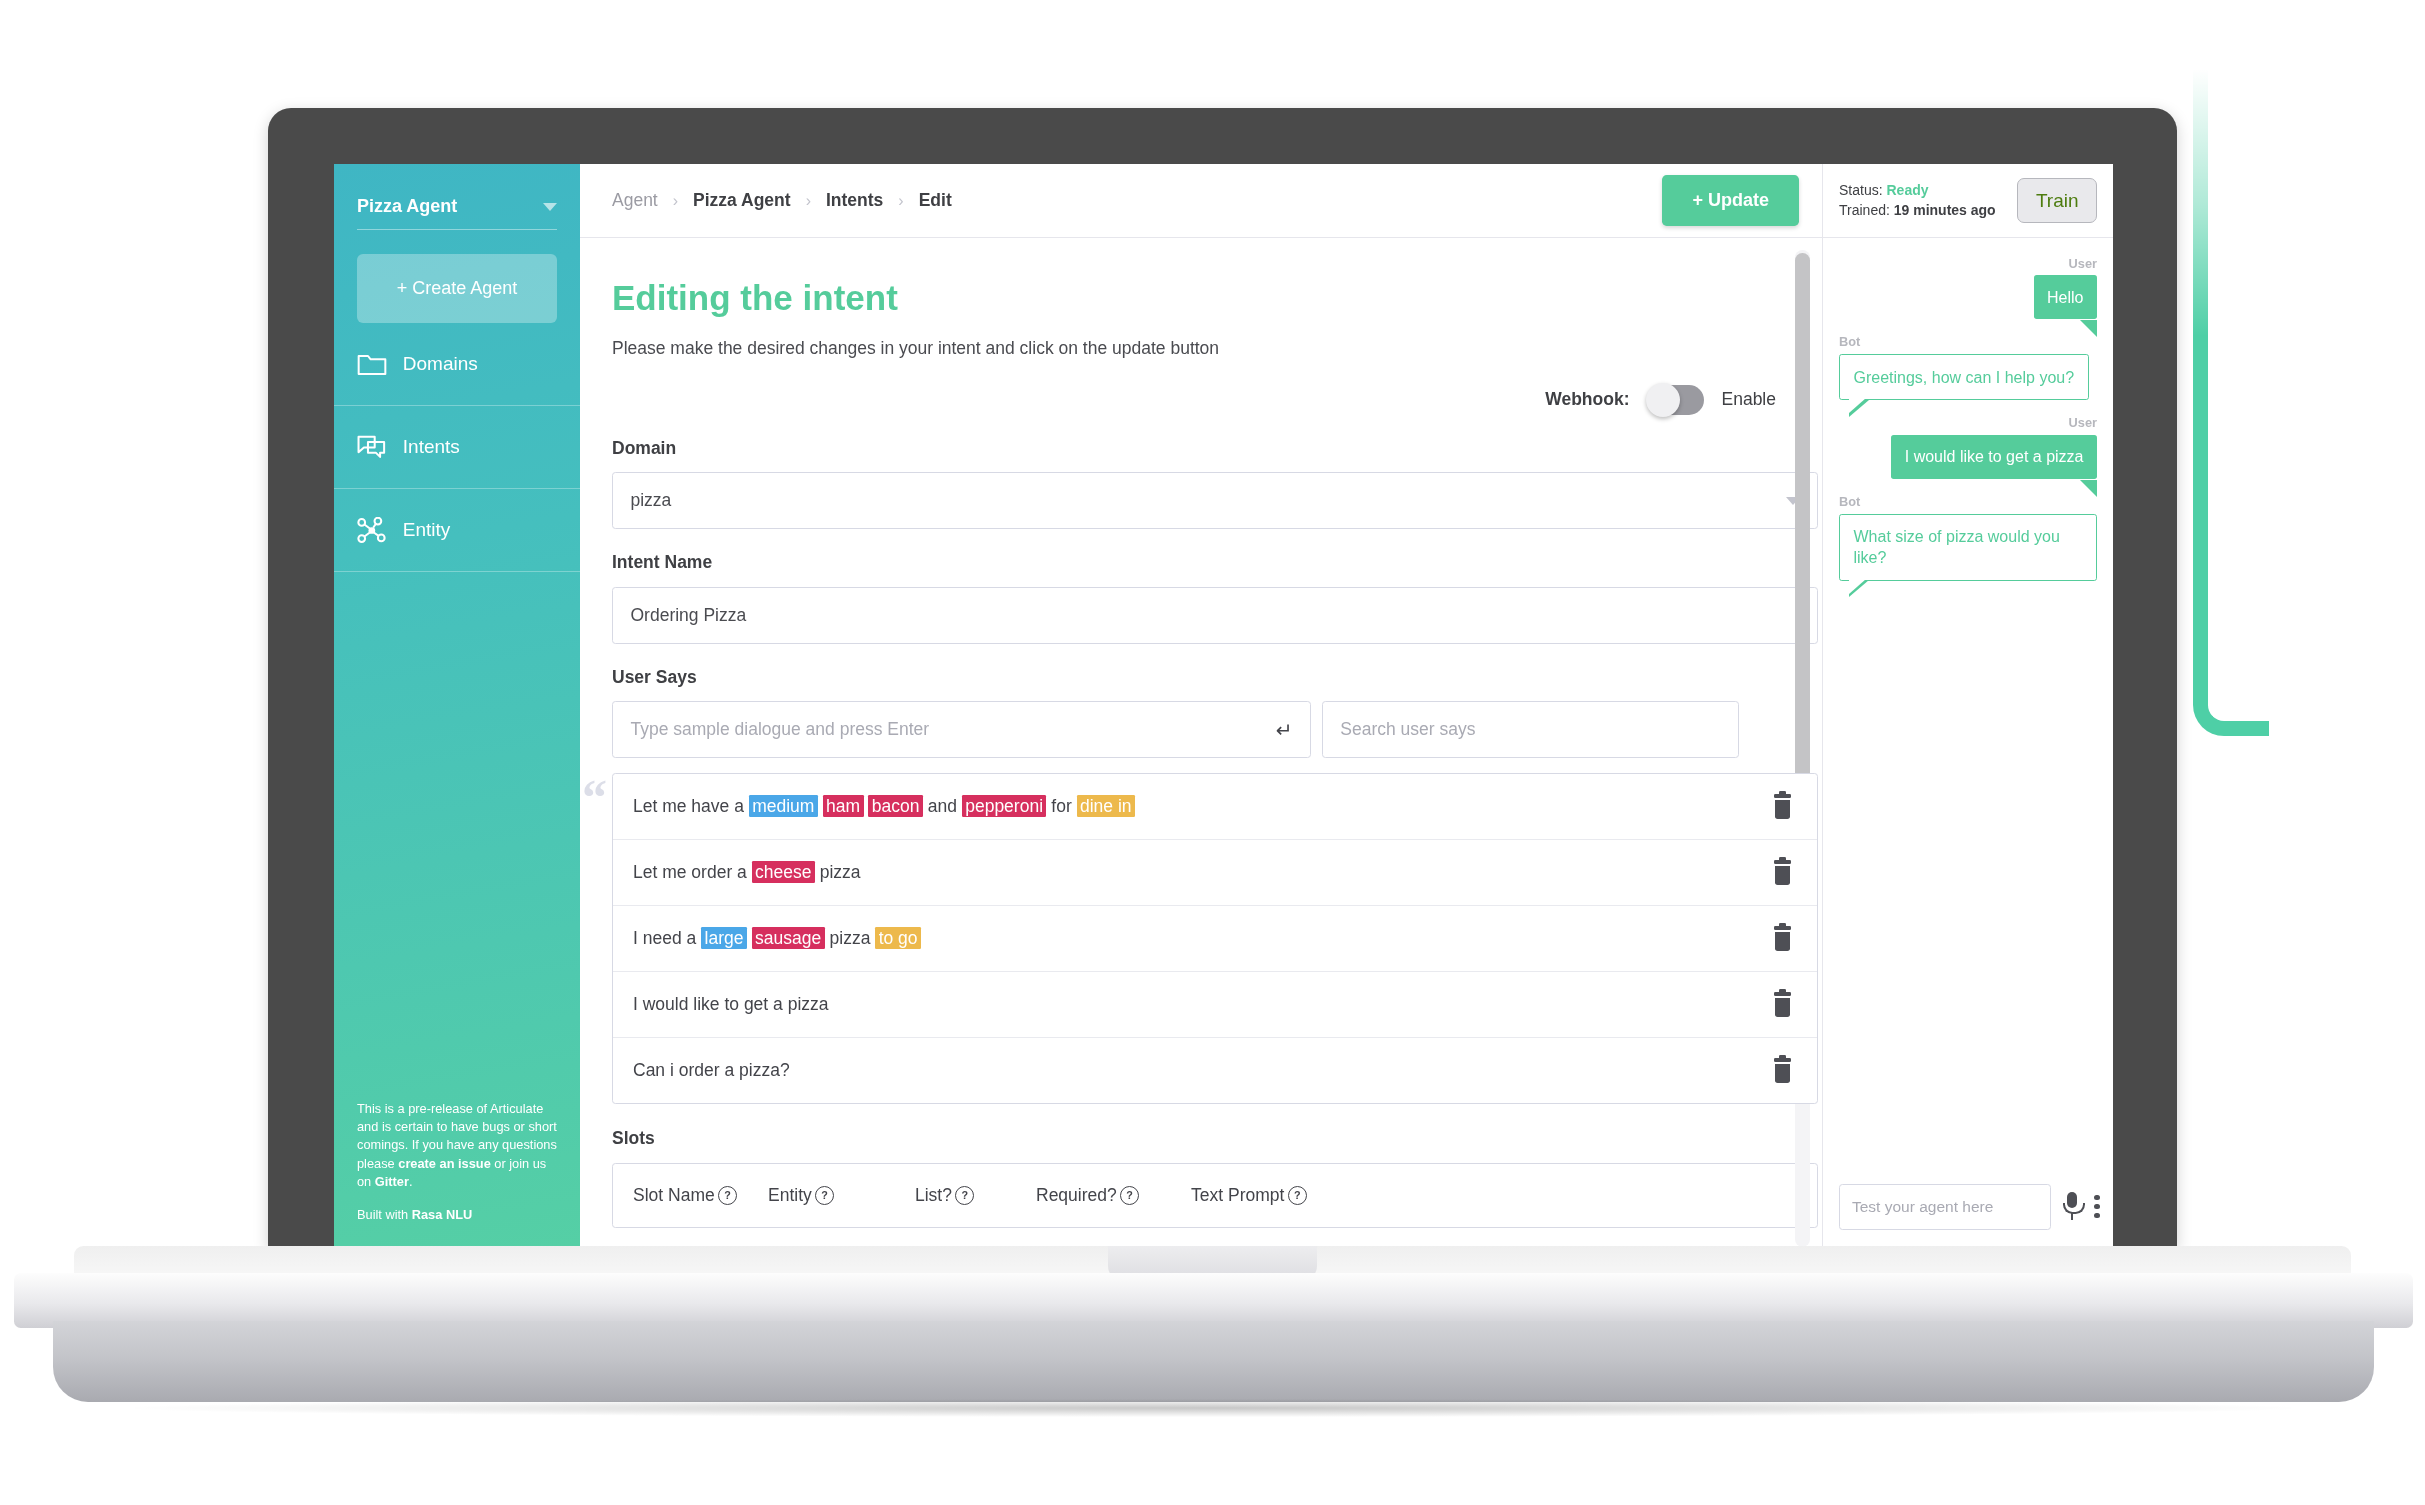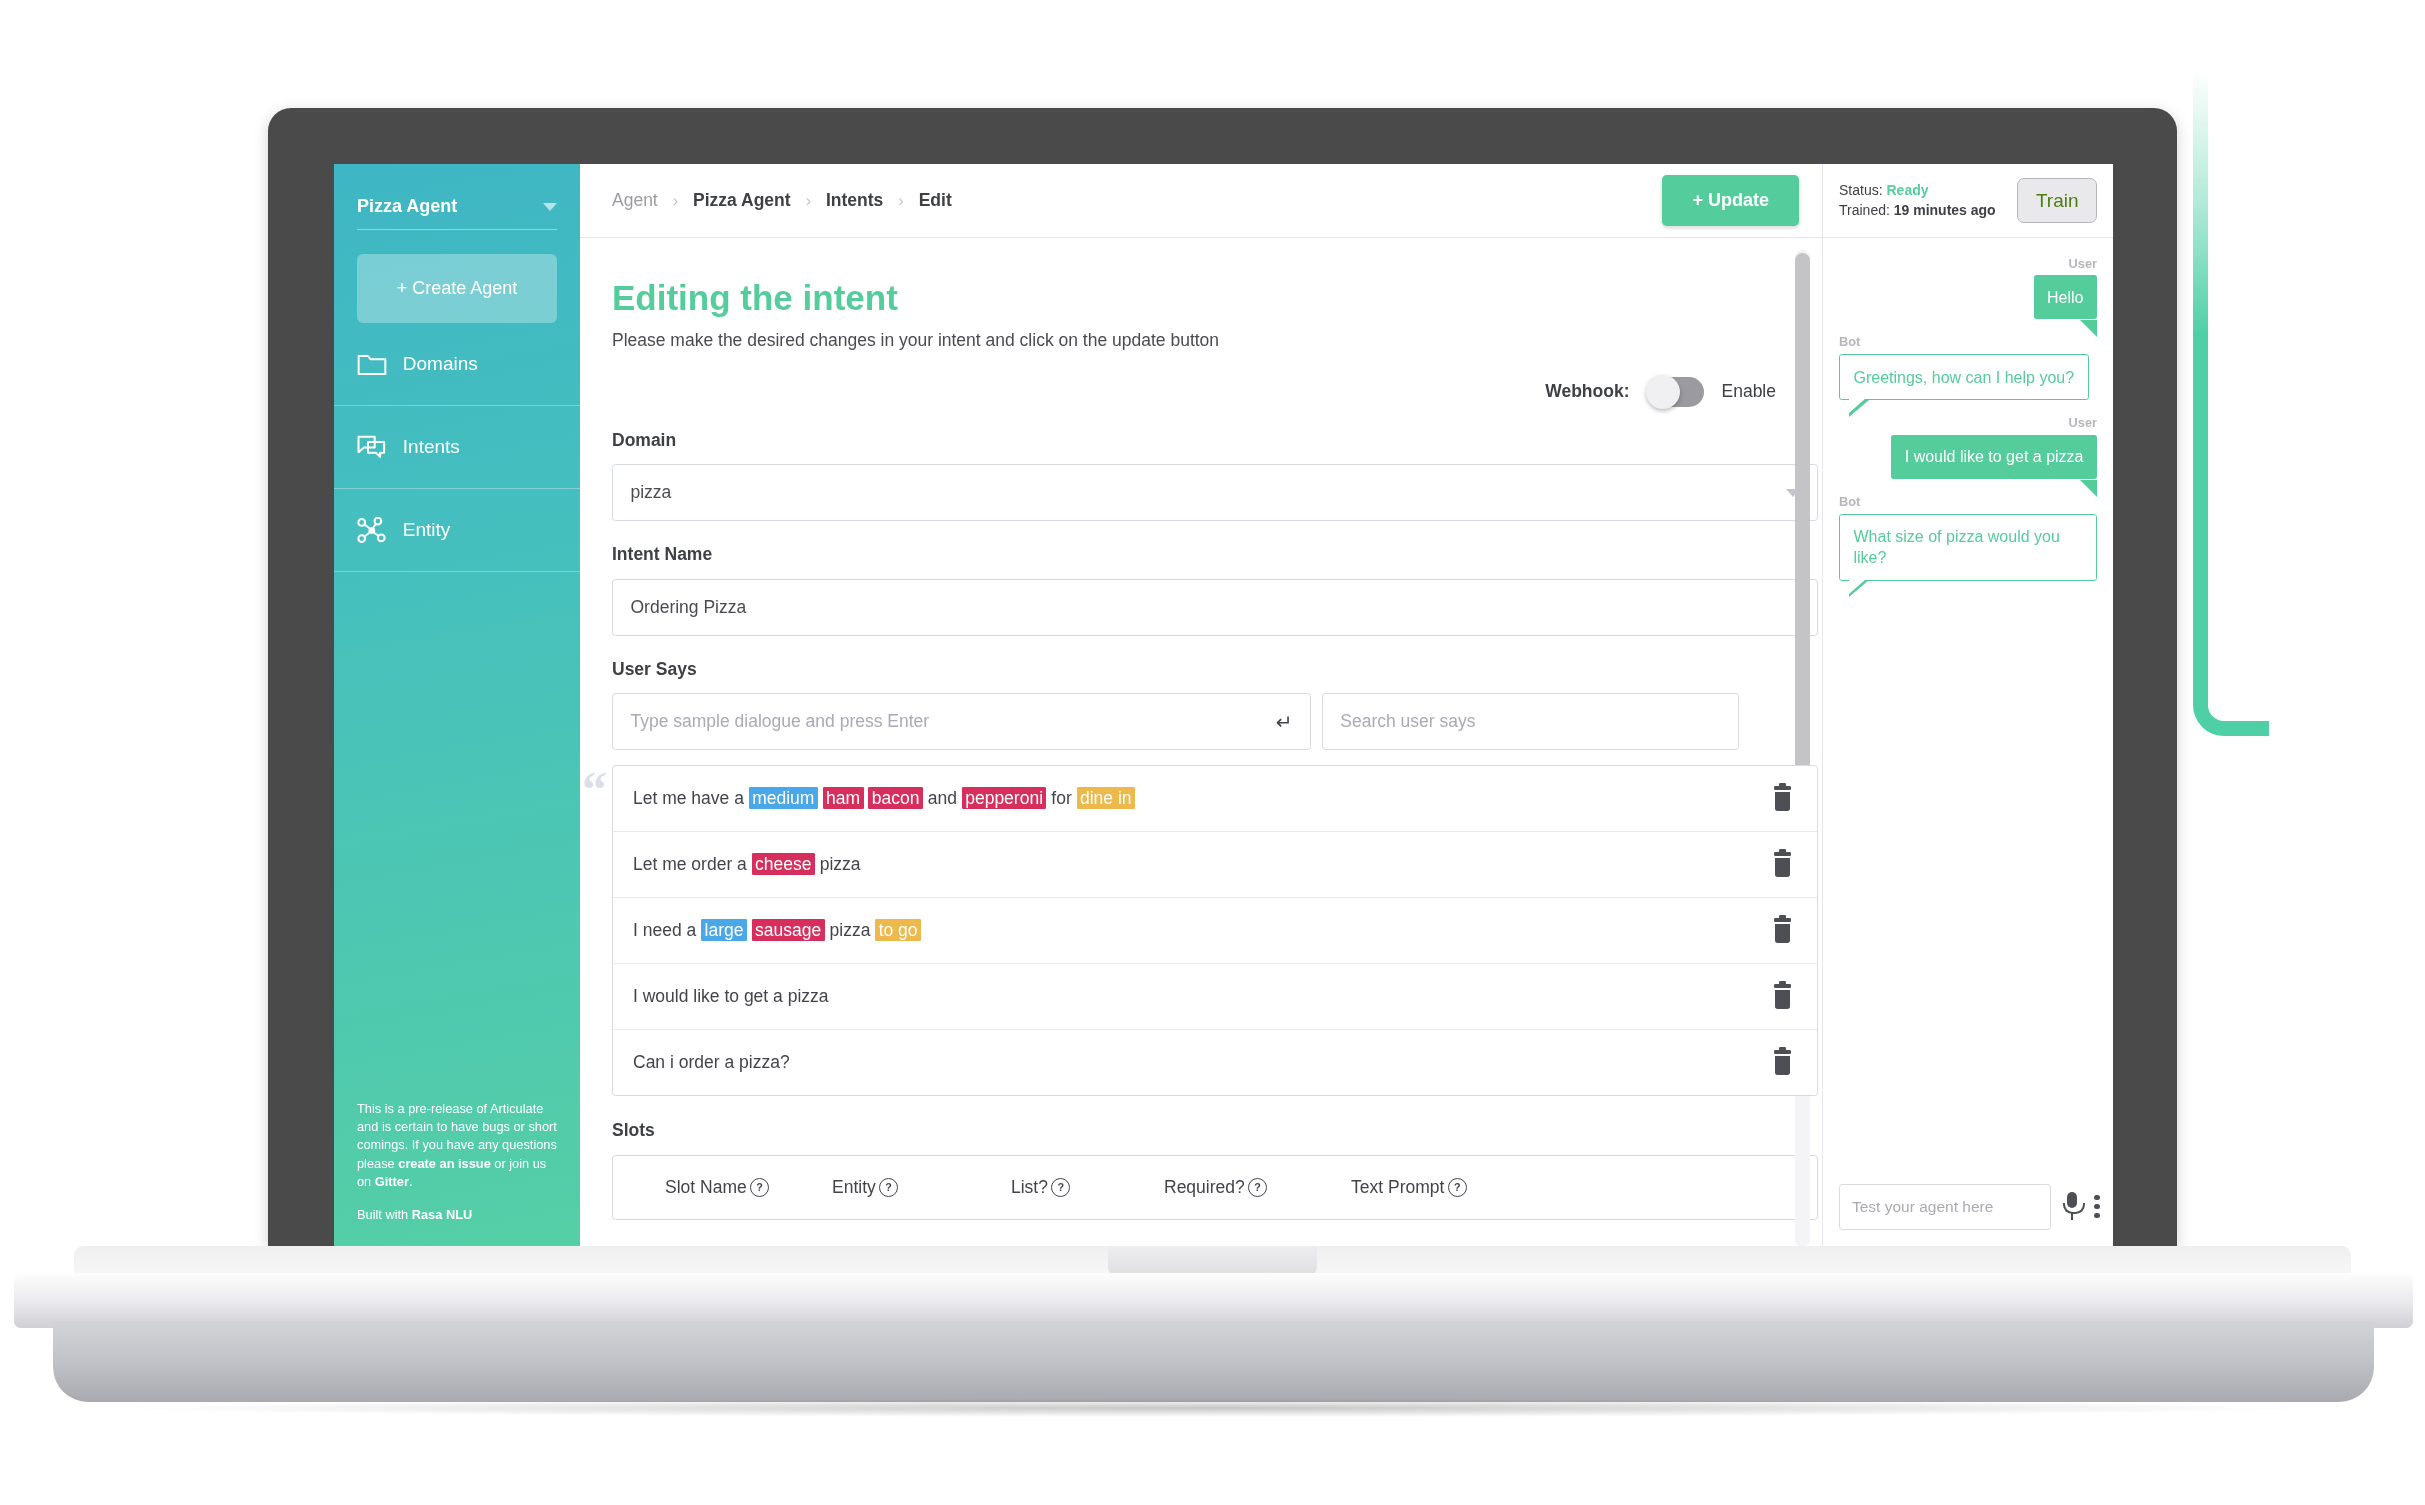--- a/index.html
+++ b/index.html
@@ -80,21 +80,21 @@
   .crumb .c1,.crumb .c2,.crumb .c3{color:#3f4044;font-weight:bold;}
   .crumb .sep{color:#c3c4cd;margin:0 15px;font-size:16px;}
   .update-btn{background:#55cc9b;color:#fff;font-size:18px;font-weight:bold;
       padding:15px 30px;border-radius:4.7px;box-shadow:0 2px 4.7px rgba(0,0,0,.16);cursor:pointer;}
 
   .content{flex:1 1 auto;overflow:hidden;position:relative;padding:0 0 0 32px;background:#fff;}
   .scroll-track{position:absolute;right:12px;top:12px;width:15px;bottom:0;background:#f4f4f6;border-radius:7.4px;}
   .scroll-thumb{position:absolute;right:12px;top:15px;width:15px;height:593px;background:#c4c4c6;border-radius:7.4px;}
 
   .h1{color:#55cc9b;font-size:35px;font-weight:bold;margin:40px 0 0 0;}
-  .sub{color:#4a4b50;font-size:17.5px;margin-top:12px;}
+  .sub{color:#4a4b50;font-size:17.5px;margin-top:20px;}
 
   .webhook-row{display:flex;align-items:center;justify-content:flex-end;margin-top:25.6px;padding-right:46px;}
   .wh-lb{font-size:17.5px;font-weight:bold;color:#3f4044;}
   .toggle{width:57px;height:30px;border-radius:15px;background:#9a9aa0;margin:0 17.5px;position:relative;cursor:pointer;}
   .toggle .knob{position:absolute;left:-1.3px;top:-2px;width:34px;height:34px;border-radius:50%;
       background:#f0f0f2;box-shadow:0 2px 4.7px rgba(0,0,0,.26);}
   .wh-en{font-size:17.5px;color:#3f4044;}
 
   .flabel{font-size:17.5px;font-weight:bold;color:#3f4044;margin-top:23px;}
   .field{margin-top:13.5px;width:1206px;height:57px;border:0.7px solid #d7d9e4;border-radius:3.4px;
@@ -122,21 +122,21 @@
   .says-txt{flex:1 1 auto;font-size:17.5px;color:#43444a;white-space:nowrap;}
   .says-txt .ent{color:#fff;padding:1.3px 3.4px;border-radius:1.3px;}
   .trash{width:23px;height:25.6px;position:relative;cursor:pointer;flex:0 0 23px;}
   .trash .lid2{position:absolute;left:2.7px;top:0;width:17.5px;height:4px;background:#4e4f55;border-radius:1.3px;}
   .trash .hdl{position:absolute;left:8px;top:-2.7px;width:6.7px;height:3.4px;background:#4e4f55;border-radius:1.3px;}
   .trash .can{position:absolute;left:4px;top:6px;width:15px;height:19px;background:#4e4f55;border-radius:0 0 2.7px 2.7px;}
 
   .slots-h{font-size:17.5px;font-weight:bold;color:#3f4044;margin-top:24px;}
   .slots-card{margin-top:13.5px;width:1206px;border:0.7px solid #d7d9e4;border-radius:3.4px;background:#fff;
       box-sizing:border-box;height:65px;display:flex;align-items:center;padding-left:20px;}
-  .slot-col{font-size:17.5px;color:#43444a;display:flex;align-items:center;margin-left:32px;}
+  .slot-col{font-size:17.5px;color:#43444a;display:flex;align-items:center;}
   .qm{display:inline-flex;align-items:center;justify-content:center;width:17px;height:17px;border-radius:50%;
       border:1.3px solid #43444a;font-size:10.8px;font-weight:bold;margin-left:3.4px;line-height:1;}
 
   
   .chat{width:290px;flex:0 0 290px;border-left:0.7px solid #e6e6ec;display:flex;flex-direction:column;background:#fff;}
   .chat-top{height:73px;flex:0 0 73px;border-bottom:0.7px solid #e6e6ec;display:flex;align-items:center;padding:0 16px;}
   .st-wrap{flex:1 1 auto;font-size:14px;line-height:1.42;color:#3f4044;}
   .st-wrap .k{color:#3f4044;}
   .st-ready{color:#55cc9b;font-weight:bold;}
   .st-b{font-weight:bold;}

